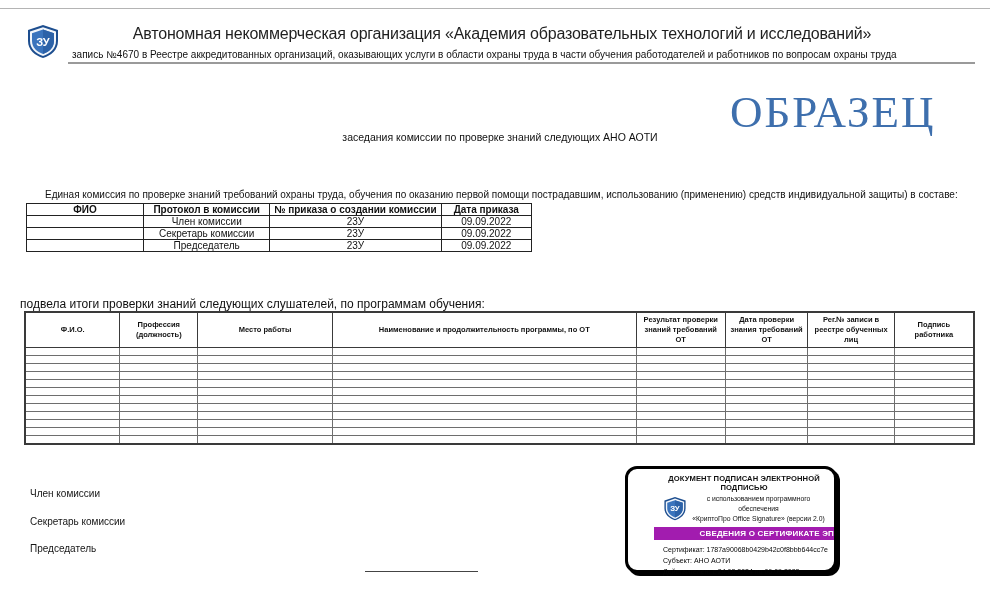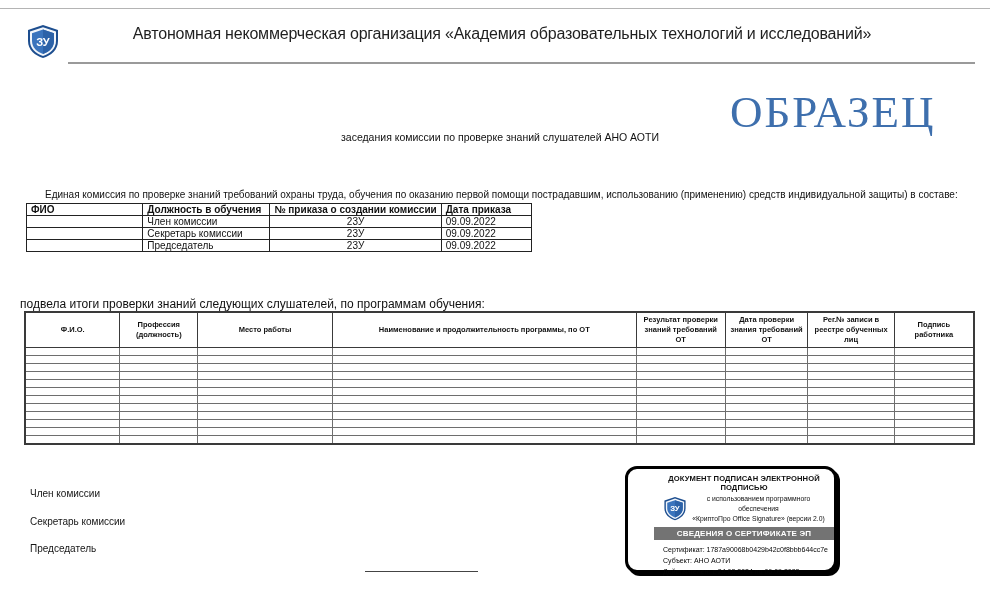--- a/index.html
+++ b/index.html
@@ -35,21 +35,21 @@
     font-family:"Liberation Serif", serif; font-size:45px; letter-spacing:2px;
     color:#3e6fad; white-space:nowrap;
   }
 
   .intro { position:absolute; left:25px; top:189px; width:960px; font-size:10px; white-space:nowrap;margin-left:20px; }
   .results { position:absolute; left:20px; top:297px; width:960px; font-size:12px; white-space:nowrap; }
 
   
   .tbl1 { position:absolute; left:26px; top:203px; width:506px; border-collapse:collapse; }
   .tbl1 th, .tbl1 td { border:1px solid #222; font-size:10px; height:12px; padding:0 4px;
-    text-align:left; vertical-align:middle; white-space:nowrap; overflow:hidden; }
+    text-align:center; vertical-align:middle; white-space:nowrap; overflow:hidden; }
   .tbl1 th { font-weight:bold; }
   .tbl1 td:nth-child(3) { text-align:center; }
 
   
   .tbl2 { position:absolute; left:24px; top:311px; width:951px; border-collapse:collapse;
     border:2px solid #3a3a3a; }
   .tbl2 th { border:1px solid #3a3a3a; font-size:7.5px; font-weight:bold; text-align:center;
     vertical-align:middle; padding:2px 3px; height:32px; line-height:1.35; }
   .tbl2 td { border:1px solid #6e6e6e; height:8px; padding:0; font-size:7px; }
 
@@ -61,22 +61,22 @@
   .stamp {
     position:absolute; left:625px; top:466px; width:212px; height:107px;
     border:3px solid #000; border-radius:12px; background:#fff;
     box-shadow:3px 3px 0 0 #000;
     padding-left:26px;
   }
   .stamp-title { margin-top:5px; text-align:center; font-size:7.6px; font-weight:bold; letter-spacing:0.1px; }
   .stamp-row { display:flex; align-items:center; margin-top:2px; }
   .stamp-logo { width:24px; height:30px; margin-left:9px; flex:0 0 auto; }
   .stamp-soft { flex:1; text-align:center; font-size:6.8px; line-height:1.5; color:#111; padding-right:4px; }
-  .stamp-bar { margin-top:2px; background:#737373; color:#fff; font-size:8px; font-weight:bold;
-    text-align:center; height:13px; line-height:13px; letter-spacing:0.2px; }
+  .stamp-bar { margin-top:2px; background:#a21caf; color:#fff; font-size:8px; font-weight:bold;
+    text-align:right; height:13px; line-height:13px; letter-spacing:0.2px; }
   .stamp-info { margin:4px 0 0 9px; font-size:7px; line-height:1.6; color:#050505; }
 </style>
 </head>
 <body>
 
 <svg width="0" height="0" style="position:absolute">
   <defs>
     <g id="shield-logo-def">
       <path d="M17 1 L32 6 V17 C32 26 25 31.5 17 34 C9 31.5 2 26 2 17 V6 Z" fill="#1d4e8f"></path>
       <path d="M17 3.2 L30 7.6 V17 C30 24.8 24 29.7 17 32 C10 29.7 4 24.8 4 17 V7.6 Z" fill="#f2f6fb"></path>
@@ -87,38 +87,39 @@
   </defs>
 </svg>
 
 <div class="page">
   <div class="top-rule"></div>
 
   <svg class="logo" viewBox="0 0 34 36">
     <use href="#shield-logo-def"></use>
   </svg>
   <div class="org-title">Автономная некоммерческая организация «Академия образовательных технологий и исследований»</div>
+  <div class="org-sub">запись №4670 в Реестре аккредитованных организаций, оказывающих услуги в области охраны труда в части обучения работодателей и работников по вопросам охраны труда</div>
   <div class="header-rule"></div>
 
-  <div class="proto-sub">заседания комиссии по проверке знаний слушателей АНО АОТИ</div>
+  <div class="proto-sub">заседания комиссии по проверке знаний следующих АНО АОТИ</div>
 
   <div class="watermark">ОБРАЗЕЦ</div>
 
   <div class="intro">Единая комиссия по проверке знаний требований охраны труда, обучения по оказанию первой помощи пострадавшим, использованию (применению) средств индивидуальной защиты) в составе:</div>
   <table class="tbl1">
     <colgroup>
         <col style="width:25.8%">
         <col style="width:25.3%">
         <col style="width:30.5%">
         <col style="width:18.4%">
       </colgroup>
     <thead>
         <tr>
           <th>ФИО</th>
-          <th>Должность в обучения</th>
+          <th>Протокол в комиссии</th>
           <th>№ приказа о создании комиссии</th>
           <th>Дата приказа</th>
         </tr>
       </thead>
     <tbody>
         <tr>
           <td></td>
           <td>Член комиссии</td>
           <td>23У</td>
           <td>09.09.2022</td>

